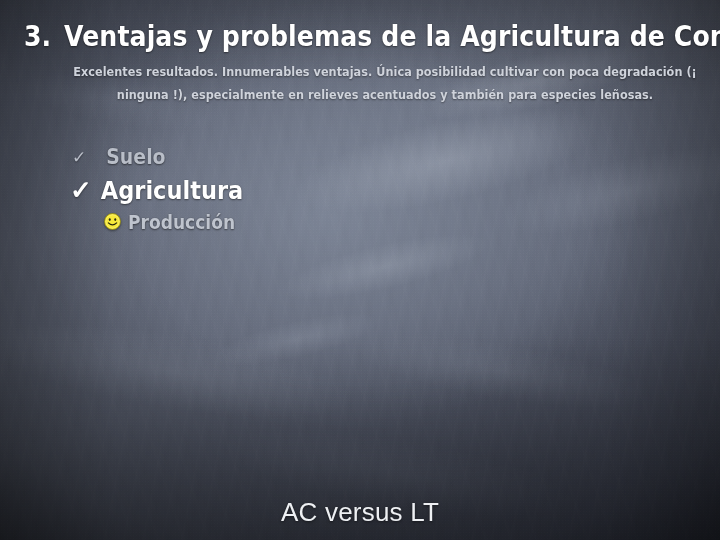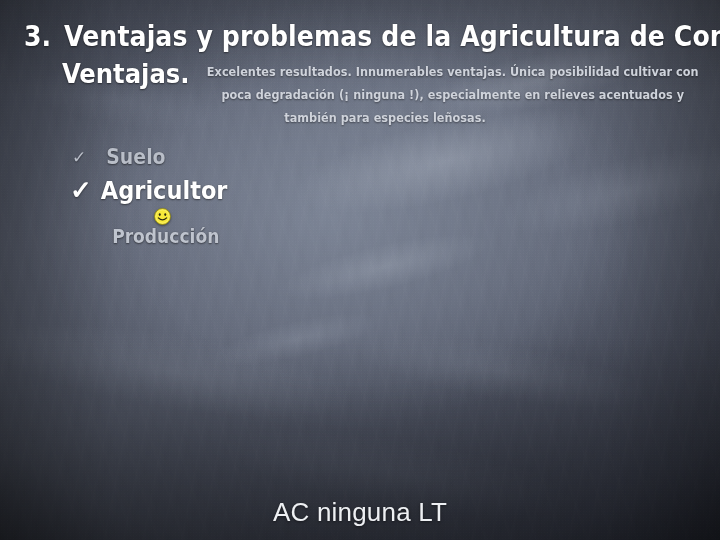--- a/index.html
+++ b/index.html
@@ -188,21 +188,21 @@
     font-weight: bold;
     margin-right: 9px;
     text-shadow: 0 1px 2px rgba(0,0,0,0.45);
     line-height: 1;
   }
   .b-agric .lbl {
     font-size: 25px;
     color: #ffffff;
   }
 
-  .b-sub { margin-left: 34px; height: 27px; flex-direction: column; }
+  .b-sub { margin-left: 34px; height: 27px; }
   .b-sub .lbl { font-size: 19px; }
   .b-sub .lbl.dim { color: #bfc4ce; }
   .b-sub .lbl.bright { color: #f2f4f7; }
 
   
   .smiley {
     width: 17px;
     height: 17px;
     margin-right: 7px;
     flex: 0 0 auto;
@@ -240,47 +240,46 @@
 
   <div class="content">
 
     <div class="title-row">
       <span class="chalk title-num">3.</span>
       <span class="chalk title-text">Ventajas y problemas de la Agricultura de Conservación</span>
     </div>
 
     <div class="sub-block">
       <div class="sub-para">
-        <span class="chalk sub-head lead">Ventajas.</span>
         <span class="sub-body">Excelentes resultados. Innumerables ventajas. Única posibilidad cultivar con poca degradación (¡ ninguna !), especialmente en relieves acentuados y también para especies leñosas.</span>
       </div>
     </div>
 
     <div class="bullets">
 
       <div class="bullet b-suelo">
         <span class="tick">✓</span>
         <span class="chalk lbl">Suelo</span>
       </div>
 
       <div class="bullet b-agric">
         <span class="tick">✓</span>
-        <span class="chalk lbl">Agricultor</span>
+        <span class="chalk lbl">Agricultura</span>
       </div>
 
       <div class="bullet b-sub">
         <svg class="smiley" viewBox="0 0 32 32">
           <circle cx="16" cy="16" r="15" fill="#f7e93a" stroke="#8f8715" stroke-width="1.6"></circle>
           <circle cx="16" cy="16" r="12.5" fill="none" stroke="#fdf7a0" stroke-width="1.4" opacity="0.55"></circle>
           <ellipse cx="10.8" cy="12.4" rx="1.9" ry="2.5" fill="#2c2a10"></ellipse>
           <ellipse cx="21.2" cy="12.4" rx="1.9" ry="2.5" fill="#2c2a10"></ellipse>
           <path d="M8.2 18.6 q7.8 7.6 15.6 0" fill="none" stroke="#2c2a10" stroke-width="2.2" stroke-linecap="round"></path>
         </svg>
         <span class="chalk lbl dim">Producción</span>
       </div>
 
 
     </div>
 
-    <div class="footer">AC ninguna LT</div>
+    <div class="footer">AC versus LT</div>
 
   </div>
 </div>
 
 </body></html>

